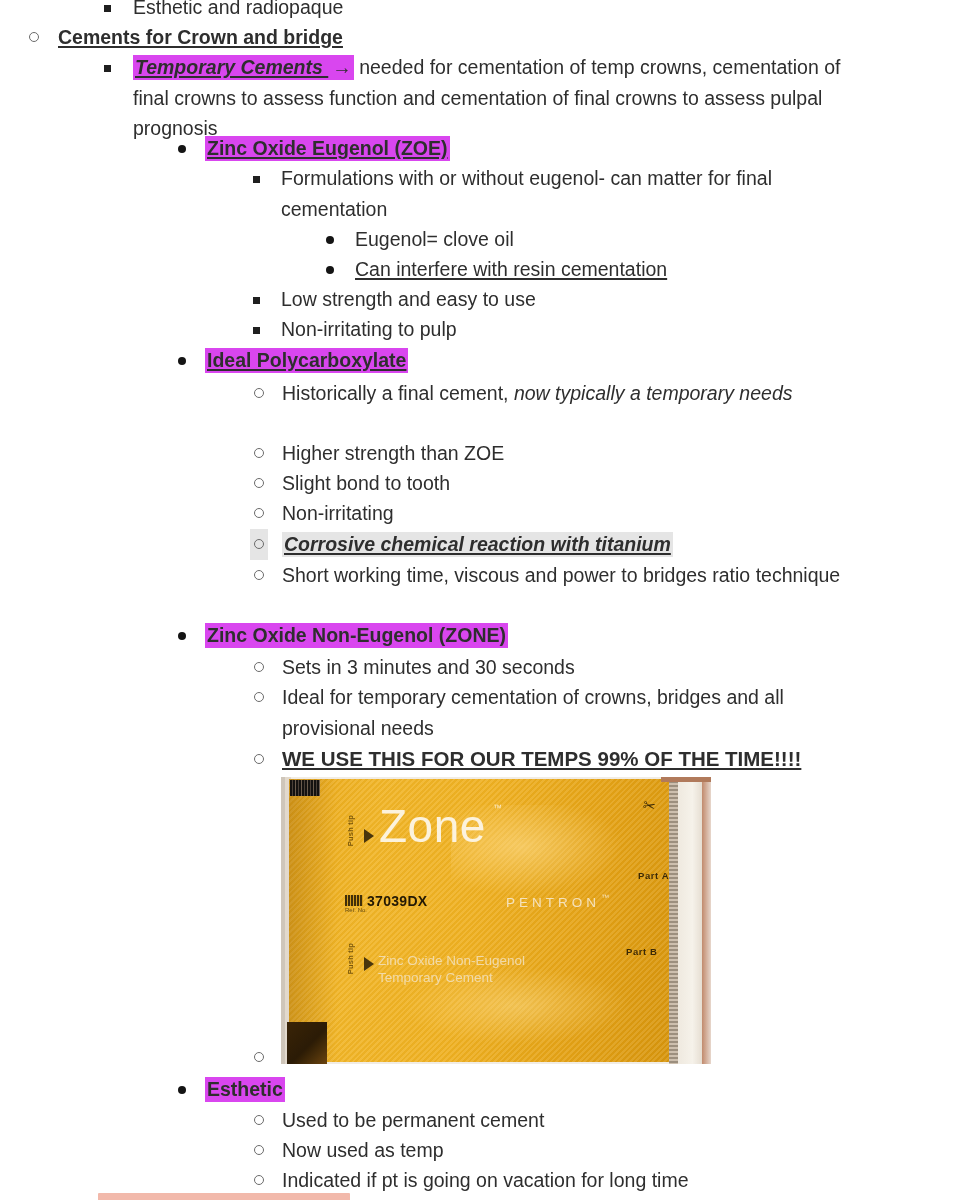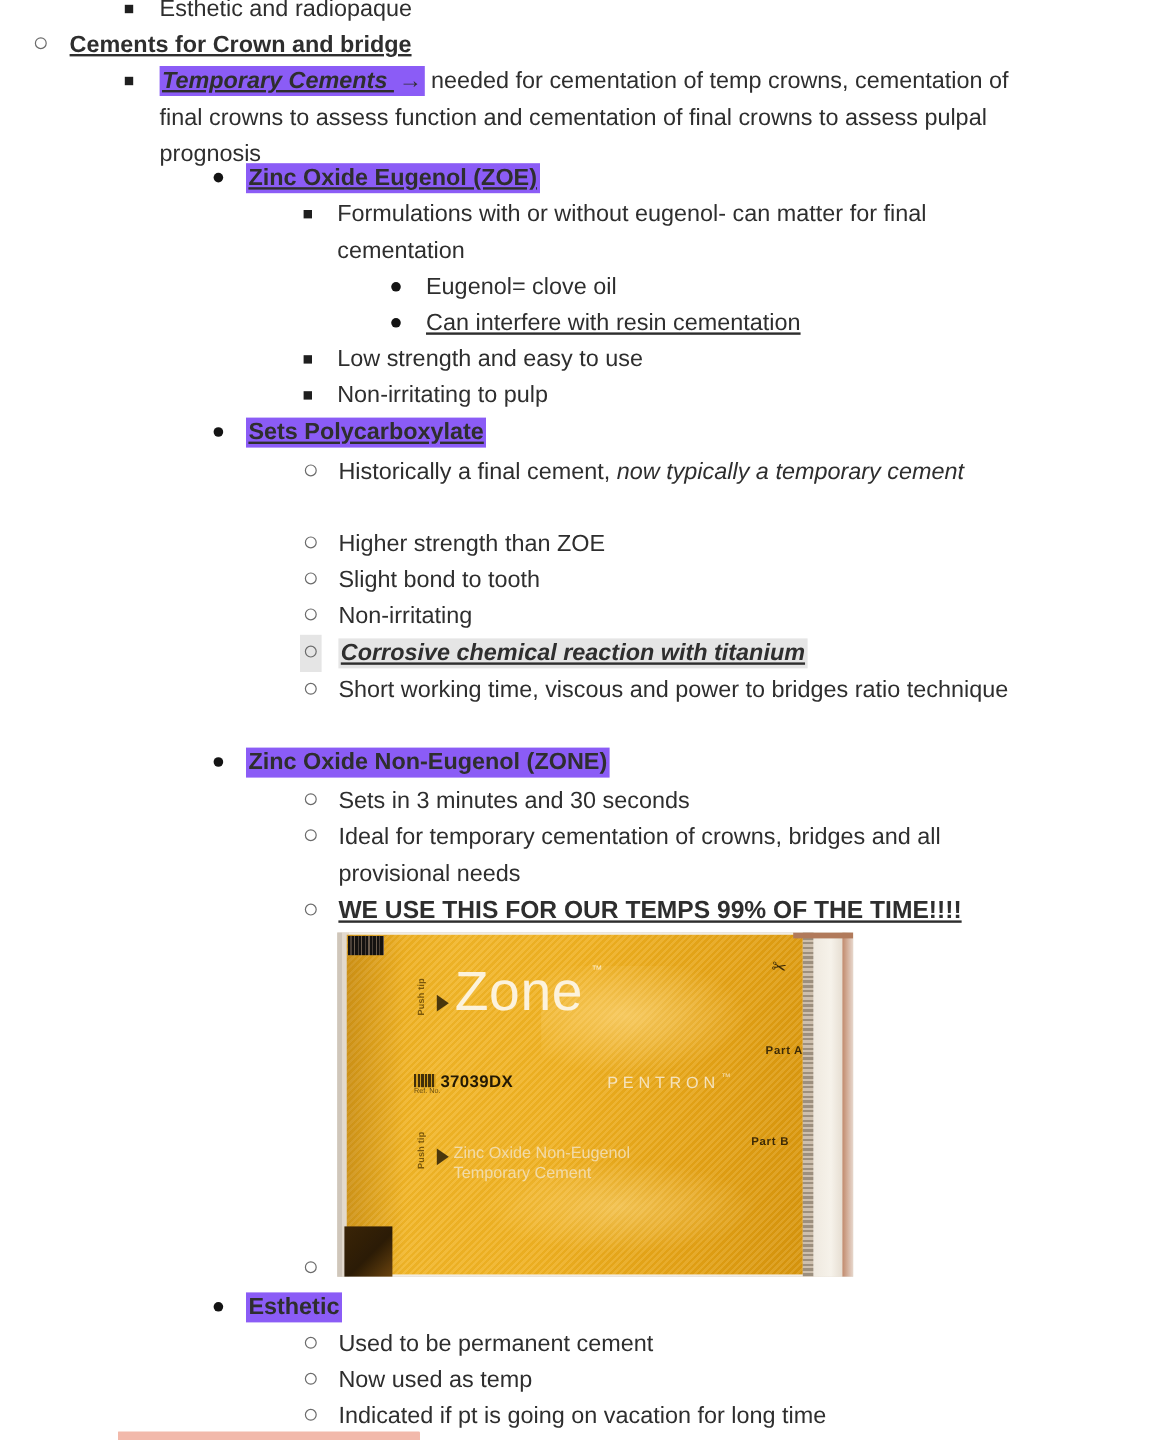--- a/index.html
+++ b/index.html
@@ -92,21 +92,21 @@
   .row.lvl-e .bullet { left: -34px; width: 18px; }
   .row.lvl-f .bullet { left: -34px; width: 18px; }
   .row.lvl-g .bullet { left: -32px; width: 18px; }
 
   
   .bold   { font-weight: bold; }
   .ital   { font-style: italic; }
   .undl   { text-decoration: underline; text-decoration-thickness: 1.5px; text-underline-offset: 2px; }
 
   .hl-blue {
-    background: #8b5cf6;
+    background: #d946ef;
     box-decoration-break: clone;
     -webkit-box-decoration-break: clone;
     padding: 1px 2px 2px 2px;
   }
   .hl-yellow {
     background: #e5e5e5;
     box-decoration-break: clone;
     -webkit-box-decoration-break: clone;
     padding: 1px 2px 2px 2px;
   }
@@ -379,26 +379,26 @@
     <span class="txt">Low strength and easy to use</span>
   </div>
 
   <div class="row lvl-e" style="position:absolute; top:314px; width:600px;">
     <span class="bullet b-sq"></span>
     <span class="txt">Non-irritating to pulp</span>
   </div>
 
   <div class="row lvl-d" style="position:absolute; top:345px; width:700px;">
     <span class="bullet b-dot"></span>
-    <span class="txt"><span class="hl-blue bold undl">Sets Polycarboxylate</span></span>
+    <span class="txt"><span class="hl-blue bold undl">Ideal Polycarboxylate</span></span>
   </div>
 
   <div class="row lvl-g" style="position:absolute; top:378px; width:540px;">
     <span class="bullet b-circ"></span>
-    <span class="txt"><span>Historically a final cement, </span><span class="ital">now typically a temporary cement</span></span>
+    <span class="txt"><span>Historically a final cement, </span><span class="ital">now typically a temporary needs</span></span>
   </div>
 
   <div class="row lvl-g" style="position:absolute; top:438px; width:540px;">
     <span class="bullet b-circ"></span>
     <span class="txt">Higher strength than ZOE</span>
   </div>
 
   <div class="row lvl-g" style="position:absolute; top:468px; width:540px;">
     <span class="bullet b-circ"></span>
     <span class="txt">Slight bond to tooth</span>

